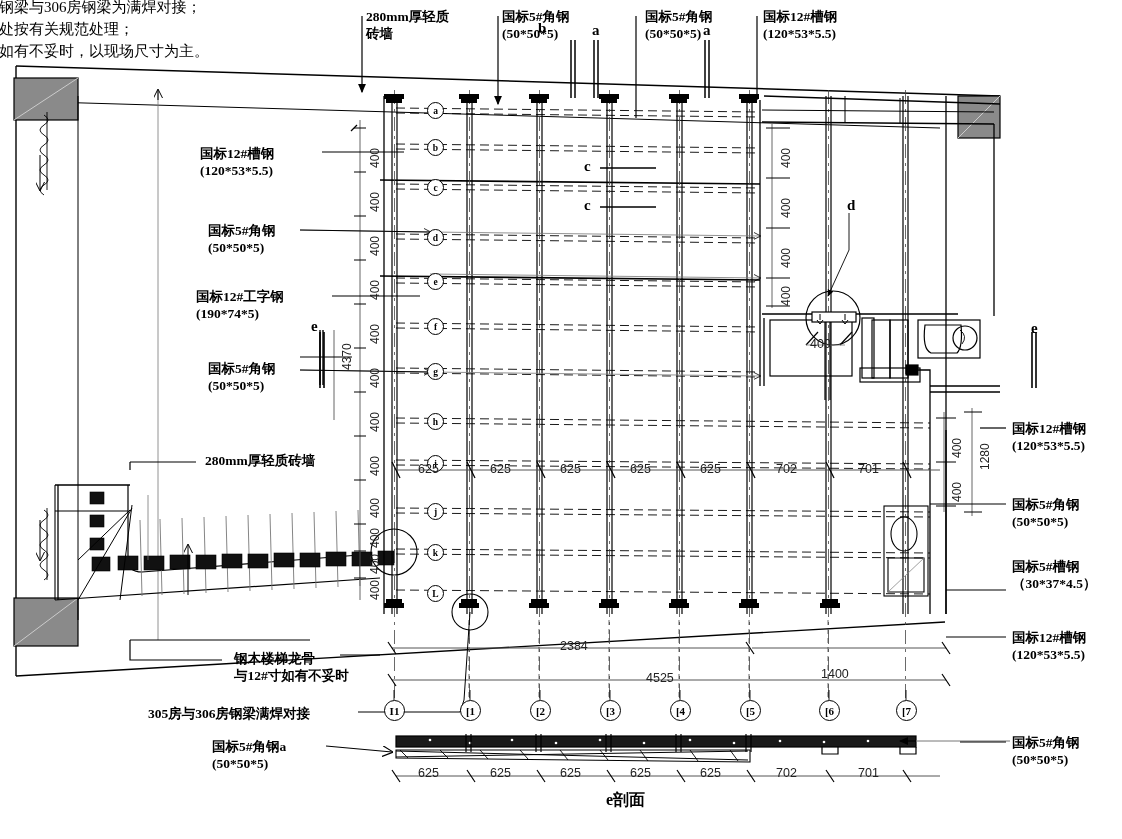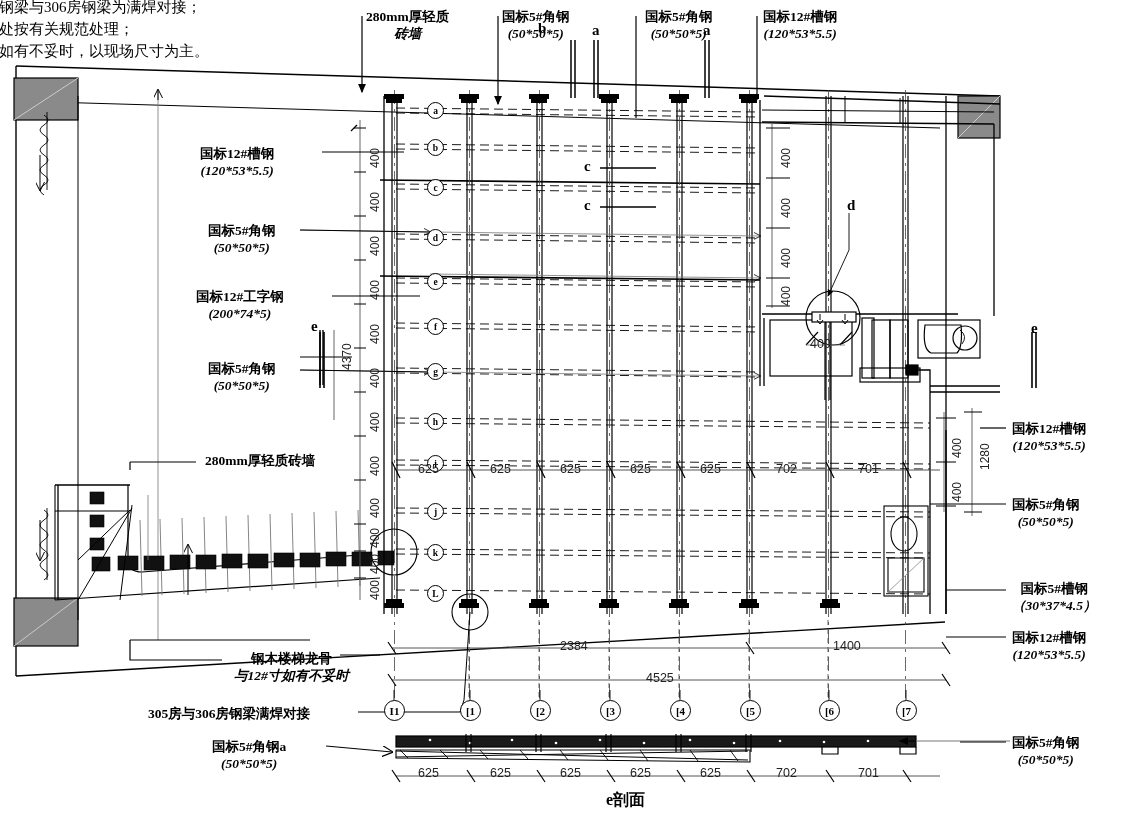--- a/index.html
+++ b/index.html
@@ -1,22 +1,22 @@
 <!DOCTYPE html>
 <html><head>
 <meta charset="utf-8">
 <style>
   html,body{margin:0;padding:0;background:#ffffff;}
   body{width:1122px;height:839px;position:relative;overflow:hidden;
        font-family:"Liberation Serif","DejaVu Serif",serif;color:#000;}
   .stage{position:absolute;left:0;top:0;width:1122px;height:839px;}
   svg.draw{position:absolute;left:0;top:0;width:1122px;height:839px;}
   .lbl{position:absolute;font-weight:bold;font-size:13.5px;line-height:17px;
-       white-space:nowrap;letter-spacing:0px;text-align:center;}
-  .lbl .l2{display:block;font-style:italic;}
+       white-space:nowrap;letter-spacing:0px;}
+  .lbl .l2{display:block;}
   .note{position:absolute;font-size:15px;line-height:22px;white-space:nowrap;}
   .dim{position:absolute;font-size:12.5px;color:#222;white-space:nowrap;
        font-family:"Liberation Sans","DejaVu Sans",sans-serif;}
   .dimv{position:absolute;font-size:12px;color:#222;white-space:nowrap;
         font-family:"Liberation Sans","DejaVu Sans",sans-serif;
         transform:rotate(-90deg);transform-origin:left top;}
   .mk{position:absolute;font-weight:bold;font-size:15px;}
   .cap{position:absolute;font-weight:bold;font-size:16px;}
   .gridmark{position:absolute;width:19px;height:19px;border:1.4px solid #000;
             border-radius:50%;font-size:11px;font-weight:bold;
@@ -534,39 +534,39 @@
   <div class="lbl" style="left:200px;top:145px;">
     <span>国标12#槽钢</span>
     <span class="l2">(120*53*5.5)</span>
   </div>
   <div class="lbl" style="left:208px;top:222px;">
     <span>国标5#角钢</span>
     <span class="l2">(50*50*5)</span>
   </div>
   <div class="lbl" style="left:196px;top:288px;">
     <span>国标12#工字钢</span>
-    <span class="l2">(200*74*5)</span>
+    <span class="l2">(190*74*5)</span>
   </div>
   <div class="lbl" style="left:208px;top:360px;">
     <span>国标5#角钢</span>
     <span class="l2">(50*50*5)</span>
   </div>
   <div class="lbl" style="left:205px;top:452px;">
     <span>280mm厚轻质砖墙</span>
   </div>
 
   <div class="lbl" style="left:1012px;top:420px;">
     <span>国标12#槽钢</span>
     <span class="l2">(120*53*5.5)</span>
   </div>
   <div class="lbl" style="left:1012px;top:496px;">
     <span>国标5#角钢</span>
     <span class="l2">(50*50*5)</span>
   </div>
-  <div class="lbl" style="left:1012px;top:580px;">
+  <div class="lbl" style="left:1012px;top:558px;">
     <span>国标5#槽钢</span>
     <span class="l2">（30*37*4.5）</span>
   </div>
   <div class="lbl" style="left:1012px;top:629px;">
     <span>国标12#槽钢</span>
     <span class="l2">(120*53*5.5)</span>
   </div>
   <div class="lbl" style="left:1012px;top:734px;">
     <span>国标5#角钢</span>
     <span class="l2">(50*50*5)</span>
@@ -625,21 +625,21 @@
 
   <div class="dim" style="left:418px;top:766px;">625</div>
   <div class="dim" style="left:490px;top:766px;">625</div>
   <div class="dim" style="left:560px;top:766px;">625</div>
   <div class="dim" style="left:630px;top:766px;">625</div>
   <div class="dim" style="left:700px;top:766px;">625</div>
   <div class="dim" style="left:776px;top:766px;">702</div>
   <div class="dim" style="left:858px;top:766px;">701</div>
 
   <div class="dim" style="left:560px;top:639px;">2384</div>
-  <div class="dim" style="left:821px;top:639px;margin-left:12px;">1400</div>
+  <div class="dim" style="left:821px;top:667px;">1400</div>
   <div class="dim" style="left:646px;top:671px;">4525</div>
 
   <div class="dimv" style="left:368px;top:168px;">400</div>
   <div class="dimv" style="left:368px;top:212px;">400</div>
   <div class="dimv" style="left:368px;top:256px;">400</div>
   <div class="dimv" style="left:368px;top:300px;">400</div>
   <div class="dimv" style="left:368px;top:344px;">400</div>
   <div class="dimv" style="left:368px;top:388px;">400</div>
   <div class="dimv" style="left:368px;top:432px;">400</div>
   <div class="dimv" style="left:368px;top:476px;">400</div>

